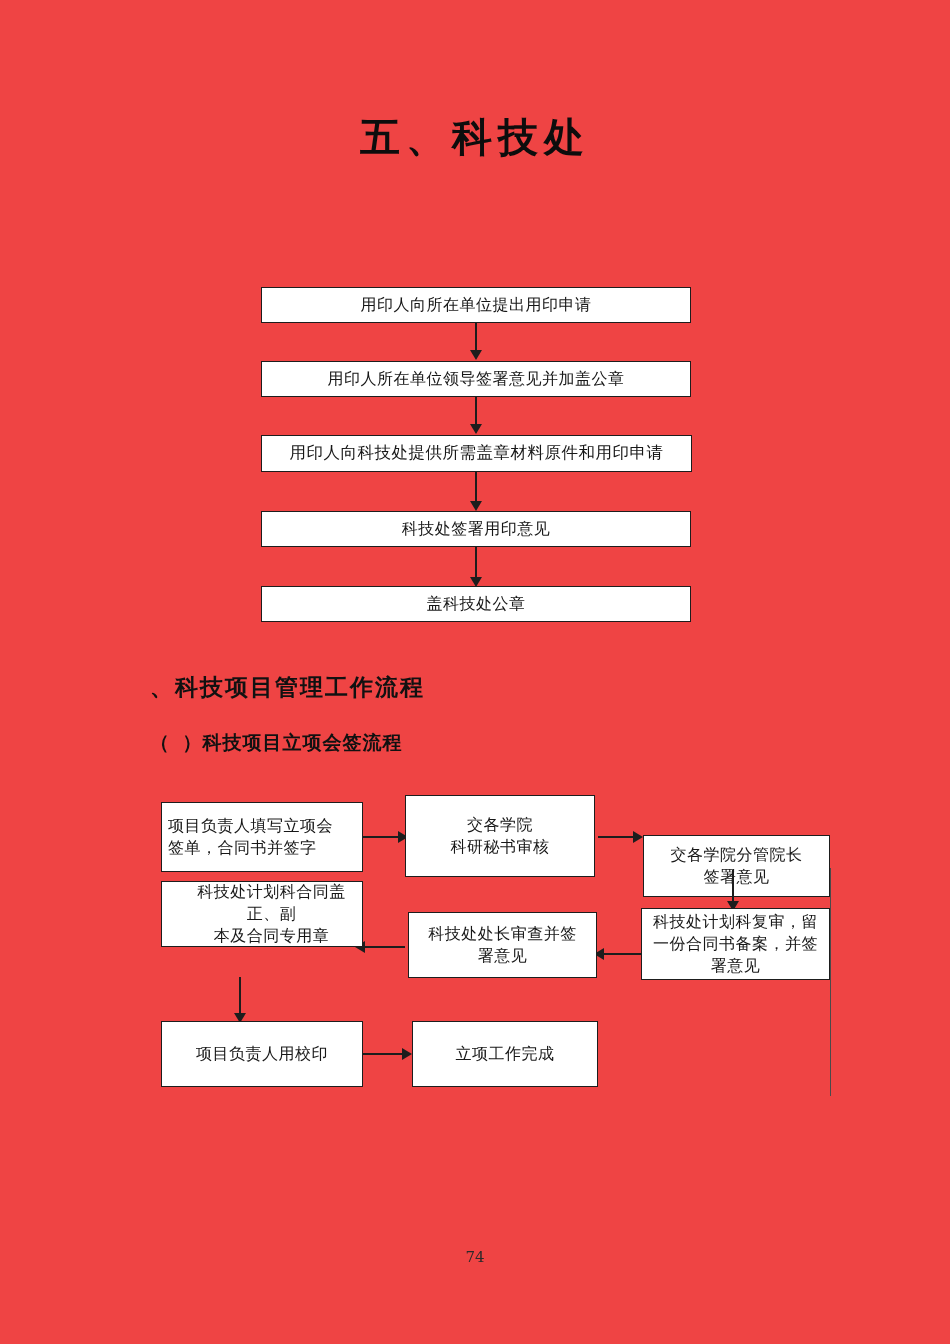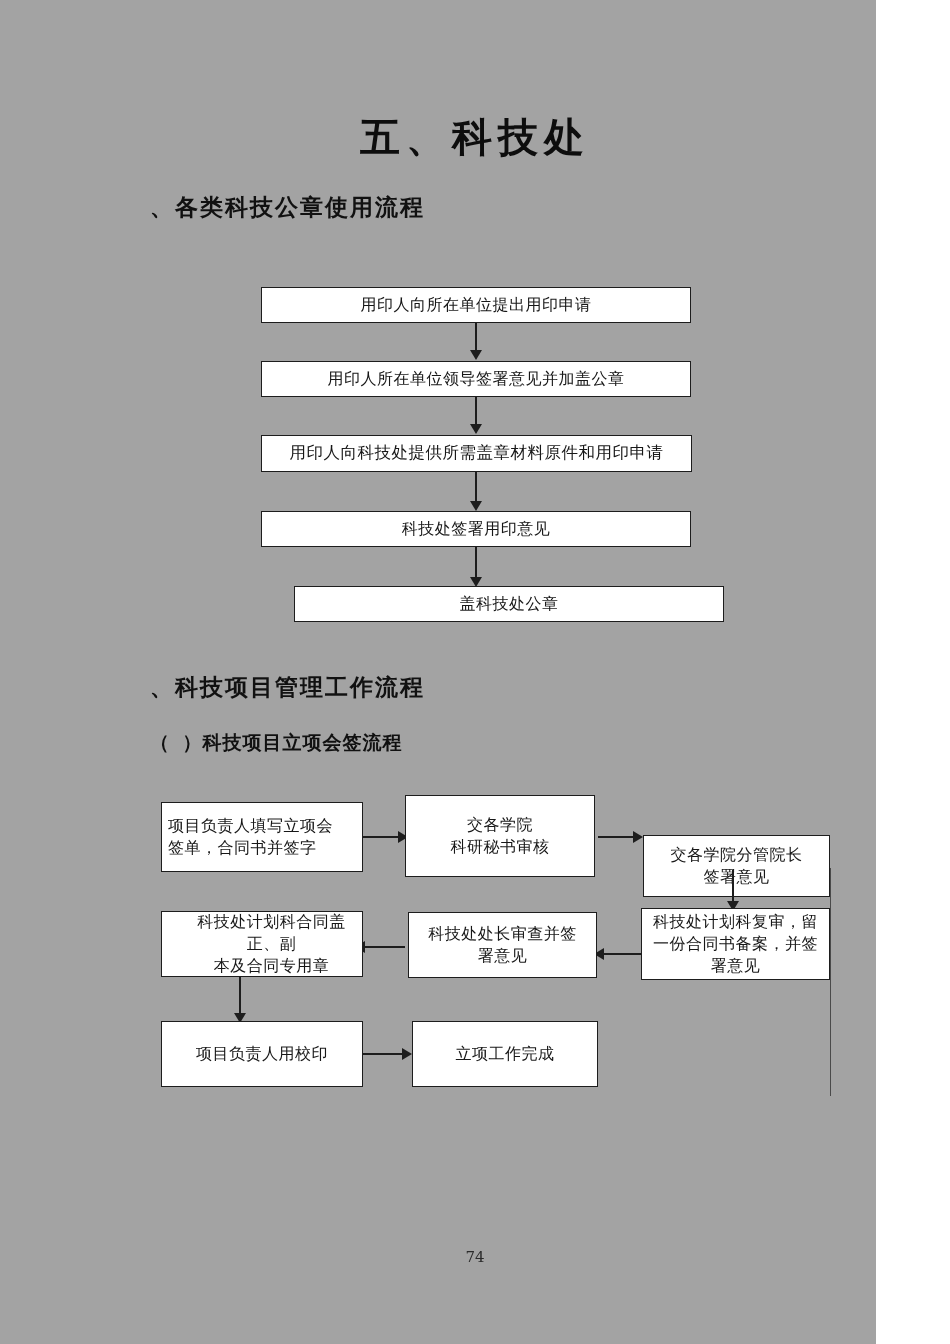--- a/index.html
+++ b/index.html
@@ -7,23 +7,23 @@
     margin: 0;
     padding: 0;
     background: #ffffff;
   }
   body {
     font-family: "DejaVu Serif", "Liberation Serif", serif;
     color: #1a1a1a;
   }
   #page {
     position: relative;
-    width: 876px;
+    width: 950px;
     height: 1344px;
-    background: #a3a3a3;
+    background: #ef4444;
     overflow: hidden;
   }
 
   
   .doc-title {
     position: absolute;
     left: 0;
     top: 110px;
     width: 950px;
     text-align: center;
@@ -123,21 +123,20 @@
     font-family: "DejaVu Serif", "Liberation Serif", serif;
   }
 </style>
 </head>
 <body>
 
 <div id="page">
 
   <div class="doc-title">五、科技处</div>
 
-  <div class="h2" style="left:150px; top:192px;">、各类科技公章使用流程</div>
 
   <div>
 
     <div class="fbox" style="left:261px; top:287px; width:430px; height:36px;">用印人向所在单位提出用印申请</div>
 
     <div class="vline" style="left:475px; top:323px; height:28px;"></div>
     <div class="arrow-down" style="left:470px; top:350px;"></div>
 
     <div class="fbox" style="left:261px; top:361px; width:430px; height:36px;">用印人所在单位领导签署意见并加盖公章</div>
 
@@ -147,21 +146,21 @@
     <div class="fbox wide-text" style="left:261px; top:435px; width:431px; height:37px;">用印人向科技处提供所需盖章材料原件和用印申请</div>
 
     <div class="vline" style="left:475px; top:472px; height:30px;"></div>
     <div class="arrow-down" style="left:470px; top:501px;"></div>
 
     <div class="fbox" style="left:261px; top:511px; width:430px; height:36px;">科技处签署用印意见</div>
 
     <div class="vline" style="left:475px; top:547px; height:31px;"></div>
     <div class="arrow-down" style="left:470px; top:577px;"></div>
 
-    <div class="fbox" style="left:261px; top:586px; width:430px; height:36px;margin-left:33px;">盖科技处公章</div>
+    <div class="fbox" style="left:261px; top:586px; width:430px; height:36px;">盖科技处公章</div>
   </div>
 
   <div class="h2" style="left:150px; top:672px;">、科技项目管理工作流程</div>
 
   <div class="h3" style="left:150px; top:730px;">（ ）科技项目立项会签流程</div>
 
   <div>
 
     <div class="stray-rule" style="left:830px; top:868px; height:228px;"></div>
 
@@ -189,21 +188,21 @@
 
     <div class="hline" style="left:603px; top:953px; width:38px;"></div>
     <div class="arrow-left" style="left:594px; top:948px;"></div>
 
     <div class="fbox" style="left:408px; top:912px; width:189px; height:66px; white-space:pre-line;">科技处处长审查并签
 署意见</div>
 
     <div class="hline" style="left:363px; top:946px; width:42px;"></div>
     <div class="arrow-left" style="left:355px; top:941px;"></div>
 
-    <div class="fbox" style="left:161px; top:911px; width:202px; height:66px; white-space:pre-line;padding-left:25px;">科技处计划科合同盖正、副
+    <div class="fbox" style="left:161px; top:881px; width:202px; height:66px; white-space:pre-line;padding-left:25px;">科技处计划科合同盖正、副
 本及合同专用章</div>
 
     <div class="vline" style="left:239px; top:977px; height:38px;"></div>
     <div class="arrow-down" style="left:234px; top:1013px;"></div>
 
     <div class="fbox" style="left:161px; top:1021px; width:202px; height:66px;">项目负责人用校印</div>
 
     <div class="hline" style="left:363px; top:1053px; width:42px;"></div>
     <div class="arrow-right" style="left:402px; top:1048px;"></div>
 

